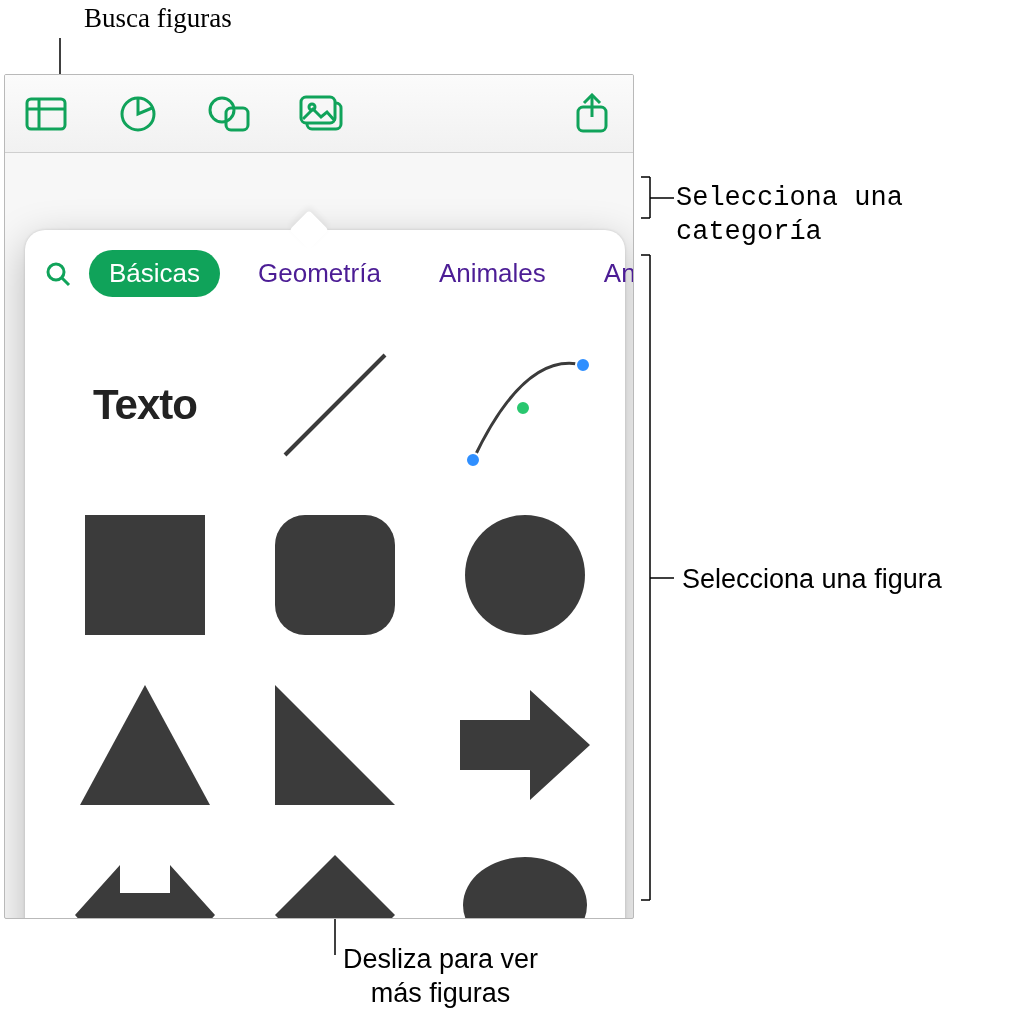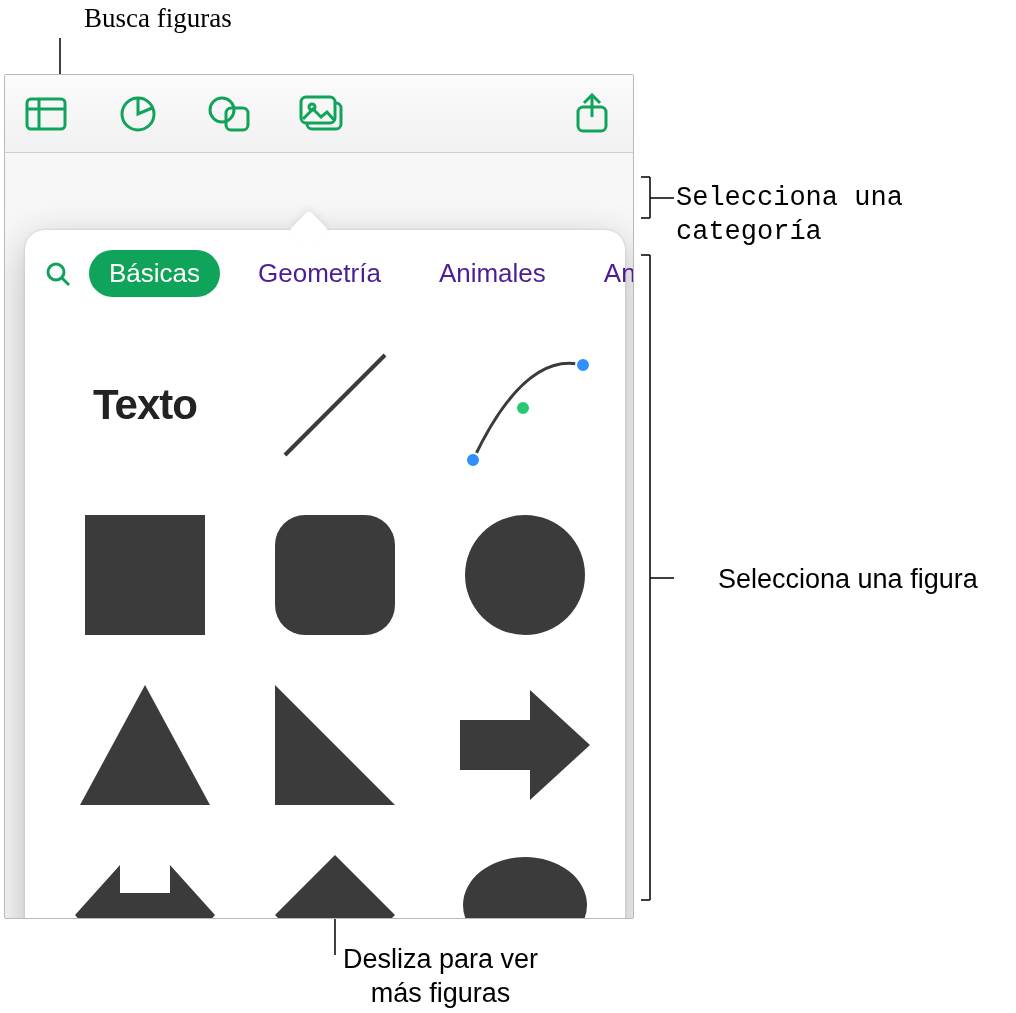--- a/index.html
+++ b/index.html
@@ -113,21 +113,21 @@
     font-weight: 800;
     color:#222;
     letter-spacing: -1px;
   }
 </style>
 </head>
 <body>
 
 <div class="annotation" style="left:84px; top:2px;font-family:Liberation Serif, serif;">Busca figuras</div>
 <div class="annotation" style="left:676px; top:182px;font-family:Liberation Mono, monospace;">Selecciona una categoría</div>
-<div class="annotation" style="left:682px; top:563px;margin-left:36px;">Selecciona una figura</div>
+<div class="annotation" style="left:682px; top:563px;">Selecciona una figura</div>
 <div class="annotation" style="left:343px; top:943px;text-align:center;">Desliza para ver
 más figuras</div>
 
 <svg class="leader" style="left:0;top:0;width:1016px;height:1013px;position:absolute;">
 
   <path d="M60 38 L60 235"></path>
 
   <path d="M674 198 L650 198 M650 177 L650 218 M650 177 L641 177 M650 218 L641 218"></path>
 
   <path d="M674 578 L650 578 M650 255 L650 900 M650 255 L641 255 M650 900 L641 900"></path>

